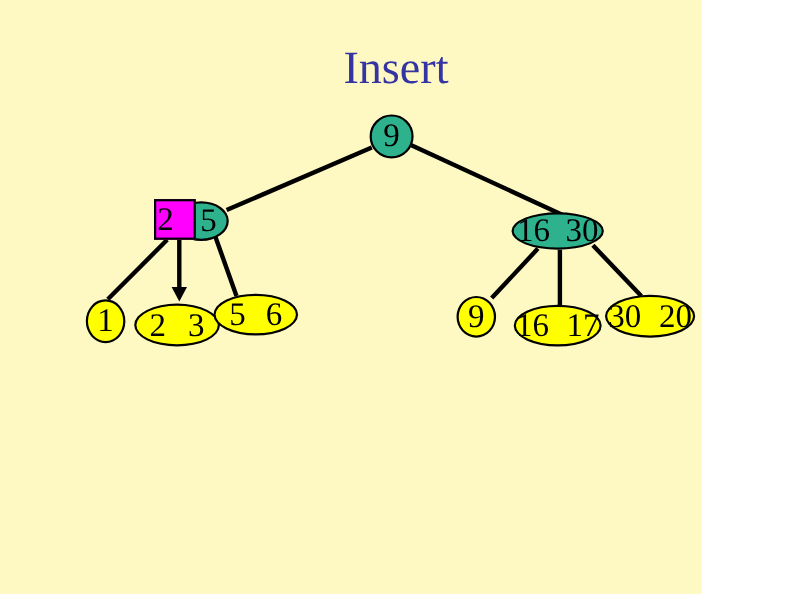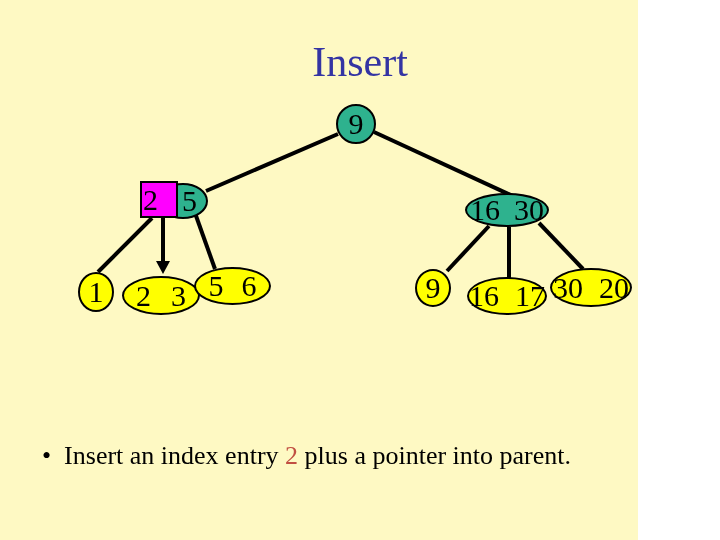--- a/index.html
+++ b/index.html
@@ -89,17 +89,14 @@
   </div>
   <div class="node ellipse yellow leaf-1617">
     <span>16</span>
     <span>17</span>
   </div>
   <div class="node ellipse yellow leaf-3040">
     <span>30</span>
     <span>20</span>
   </div>
 
-  <div id="bullet">
-    <span class="marker">•</span><span>Insert an index entry </span><span class="hl">2</span><span> plus a pointer into parent.</span>
-  </div>
 
 </div>
 
 </body></html>

